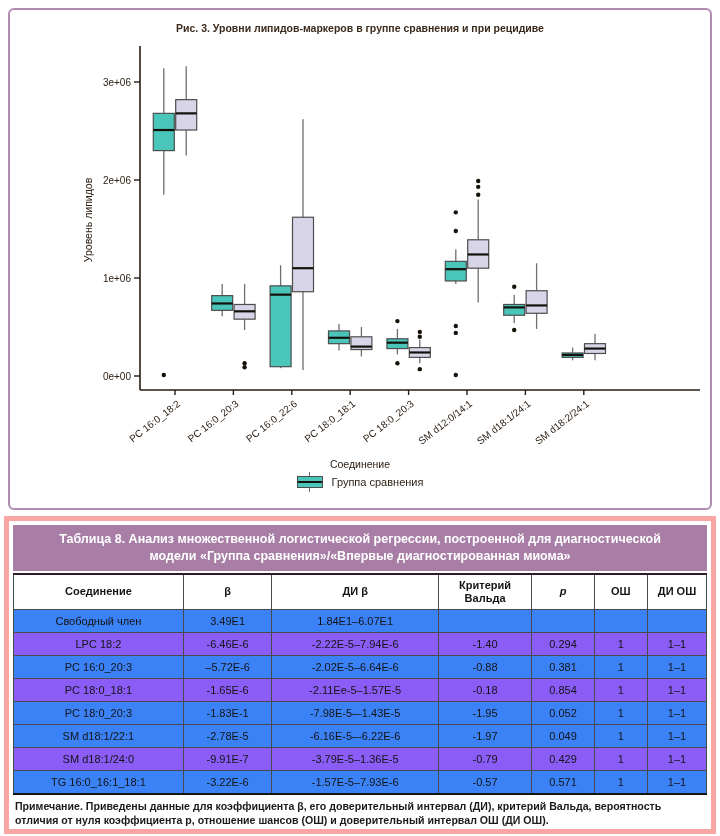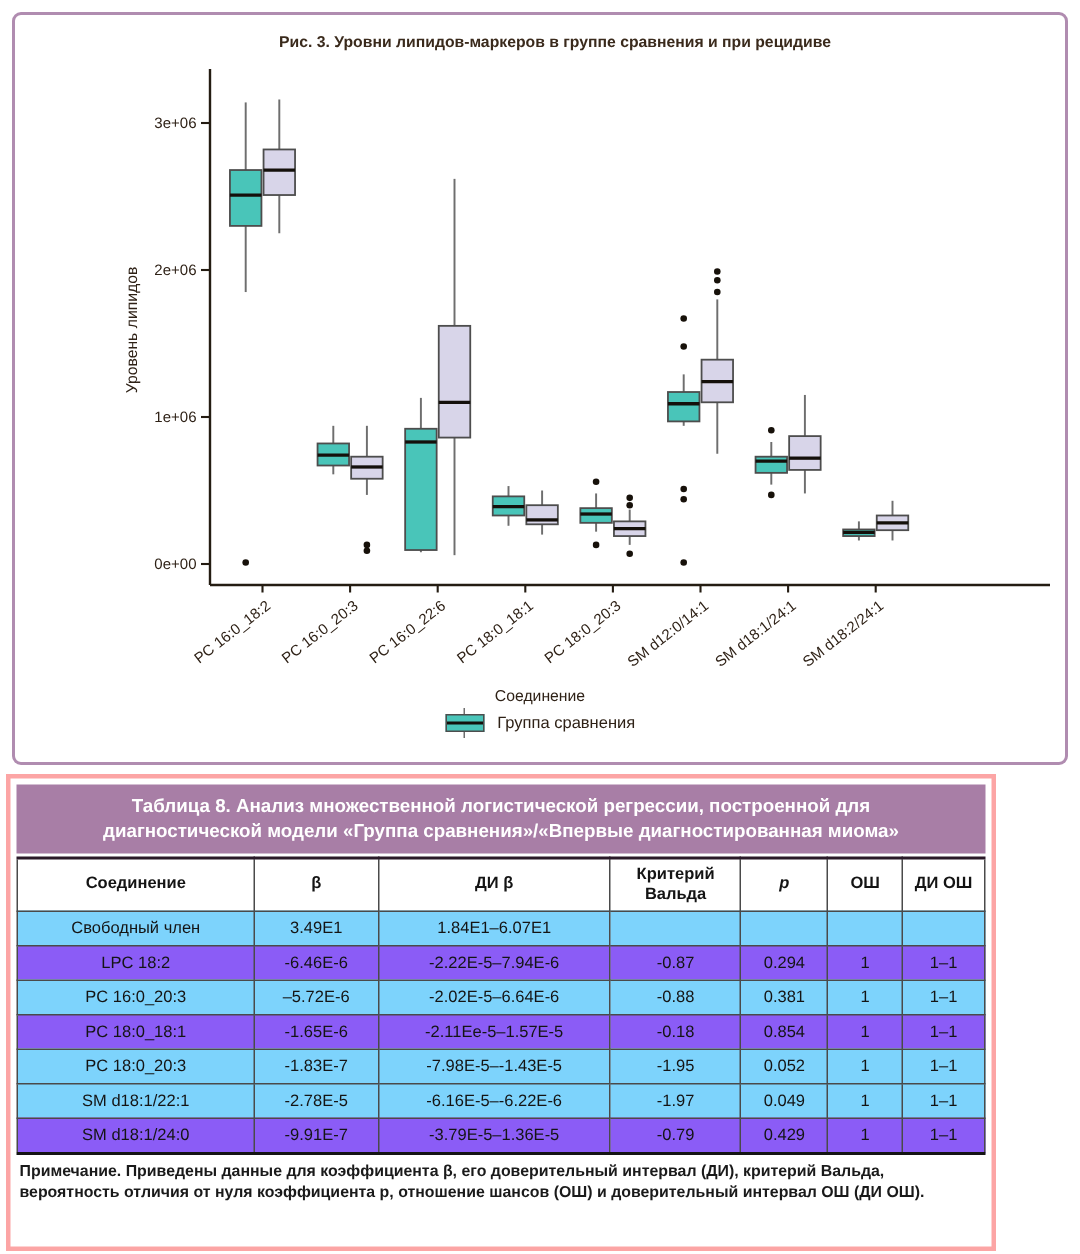--- a/index.html
+++ b/index.html
@@ -7,21 +7,21 @@
     width:720px;height:836px;position:relative;background:#ffffff;
     font-family:"Liberation Sans","DejaVu Sans",sans-serif;color:#1c1c1c;overflow:hidden;
   }
   
   .chart-panel{
     position:absolute;left:8px;top:8px;width:704px;height:502px;
     border:2px solid #b08cb0;border-radius:6px;background:#fff;box-sizing:border-box;
   }
   .figure-title{
     position:absolute;top:12px;left:0;width:100%;text-align:center;
-    font-size:10.5px;font-weight:bold;color:#3a2a1c;margin-left:10px;
+    font-size:10.5px;font-weight:bold;color:#3a2a1c;
   }
   .plot-svg{position:absolute;left:0;top:0;}
   .y-axis-label{
     position:absolute;left:78px;top:210px;transform:translate(-50%,-50%) rotate(-90deg);
     font-size:10.5px;color:#2e2116;white-space:nowrap;
   }
   .x-axis-title{
     position:absolute;top:448px;left:0;width:100%;text-align:center;
     font-size:10.5px;color:#2e2116;
   }
@@ -29,41 +29,41 @@
     position:absolute;top:462px;left:0;width:100%;
     display:flex;justify-content:center;align-items:center;gap:42px;
   }
   .legend-item{display:flex;align-items:center;gap:9px;font-size:11px;color:#2e2116;}
   .legend-glyph{position:relative;width:26px;height:20px;}
   .legend-glyph .g-vline{position:absolute;left:12.5px;top:0;width:1px;height:100%;background:#6e6e6e;}
   .legend-glyph .g-box{position:absolute;left:0;top:4px;width:24px;height:10px;border:1px solid #4d4d4d;}
   .legend-glyph .g-med{position:absolute;left:1px;top:9px;width:24px;height:2px;background:#14100b;}
   
   .table-section{
-    position:absolute;left:4px;top:516px;width:660px;height:318px;
-    border:3px solid #fca5a5;background:#fff;box-sizing:border-box;padding:4px 4px 0 4px;
+    position:absolute;left:4px;top:516px;width:712px;height:318px;
+    border:5px solid #fca5a5;background:#fff;box-sizing:border-box;padding:4px 4px 0 4px;
   }
   .table-title{
     background:#a87ea6;color:#ffffff;font-weight:bold;font-size:12.5px;line-height:1.35;
     text-align:center;padding:6px 26px;box-sizing:border-box;
   }
   table.reg{
     width:100%;border-collapse:collapse;table-layout:fixed;margin-top:2px;
     font-size:11px;color:#141414;
     border-top:2.5px solid #2a1a28;border-bottom:2.5px solid #141414;
   }
   table.reg th{
     font-weight:bold;text-align:center;vertical-align:middle;
     border:1px solid #4a4a4a;padding:3px 2px;height:28px;background:#ffffff;line-height:1.15;
   }
   table.reg th.italic{font-style:italic;}
   table.reg td{
     text-align:center;vertical-align:middle;border:1px solid #4a4a4a;padding:3px 2px;height:16px;
   }
-  tr.pink td{background:#7dd3fc;}
+  tr.pink td{background:#3b82f6;}
   tr.white td{background:#8b5cf6;}
   .note{
     font-size:10.6px;font-weight:bold;line-height:1.35;color:#1a1a1a;
     padding:4px 2px 0 2px;text-align:left;
   }
 </style>
 </head>
 <body>
 
 <div class="chart-panel">
@@ -222,21 +222,21 @@
           <td>1.84E1–6.07E1</td>
           <td></td>
           <td></td>
           <td></td>
           <td></td>
       </tr>
       <tr class="white">
         <td>LPC 18:2</td>
           <td>-6.46E-6</td>
           <td>-2.22E-5–7.94E-6</td>
-          <td>-0.87</td>
+          <td>-1.40</td>
           <td>0.294</td>
           <td>1</td>
           <td>1–1</td>
       </tr>
       <tr class="pink">
         <td>PC 16:0_20:3</td>
           <td>–5.72E-6</td>
           <td>-2.02E-5–6.64E-6</td>
           <td>-0.88</td>
           <td>0.381</td>
@@ -247,21 +247,21 @@
         <td>PC 18:0_18:1</td>
           <td>-1.65E-6</td>
           <td>-2.11Ee-5–1.57E-5</td>
           <td>-0.18</td>
           <td>0.854</td>
           <td>1</td>
           <td>1–1</td>
       </tr>
       <tr class="pink">
         <td>PC 18:0_20:3</td>
-          <td>-1.83E-7</td>
+          <td>-1.83E-1</td>
           <td>-7.98E-5–-1.43E-5</td>
           <td>-1.95</td>
           <td>0.052</td>
           <td>1</td>
           <td>1–1</td>
       </tr>
       <tr class="pink">
         <td>SM d18:1/22:1</td>
           <td>-2.78E-5</td>
           <td>-6.16E-5–-6.22E-6</td>
@@ -272,16 +272,25 @@
       </tr>
       <tr class="white">
         <td>SM d18:1/24:0</td>
           <td>-9.91E-7</td>
           <td>-3.79E-5–1.36E-5</td>
           <td>-0.79</td>
           <td>0.429</td>
           <td>1</td>
           <td>1–1</td>
       </tr>
+      <tr class="pink">
+        <td>TG 16:0_16:1_18:1</td>
+          <td>-3.22E-6</td>
+          <td>-1.57E-5–7.93E-6</td>
+          <td>-0.57</td>
+          <td>0.571</td>
+          <td>1</td>
+          <td>1–1</td>
+      </tr>
     </tbody>
   </table>
   <div class="note">Примечание. Приведены данные для коэффициента β, его доверительный интервал (ДИ), критерий Вальда, вероятность отличия от нуля коэффициента p, отношение шансов (ОШ) и доверительный интервал ОШ (ДИ ОШ).</div>
 </div>
 
 </body></html>

